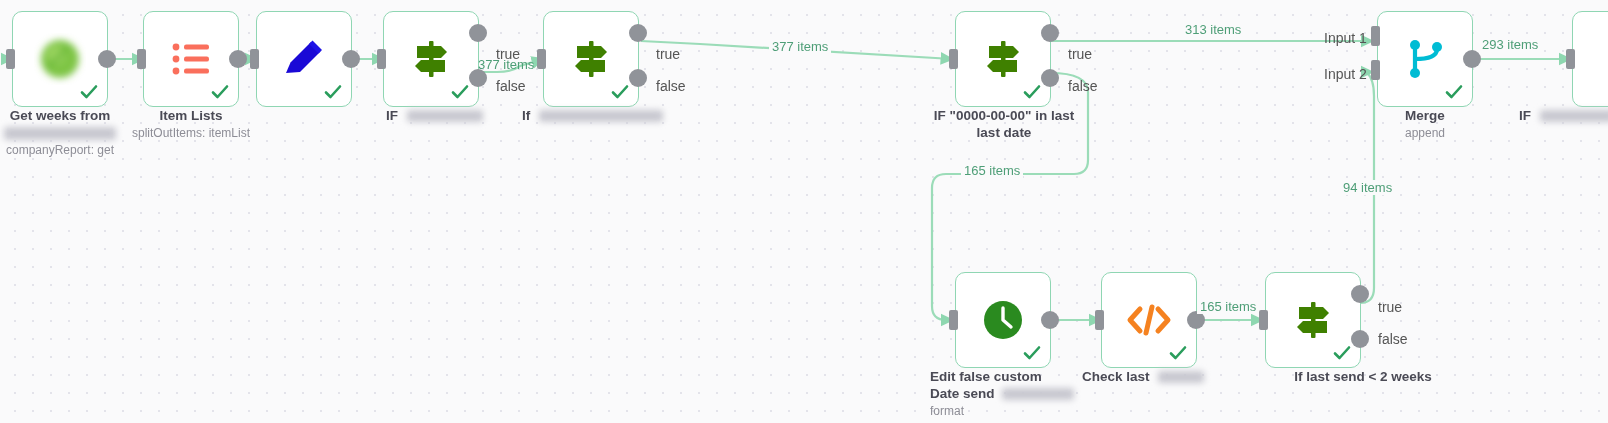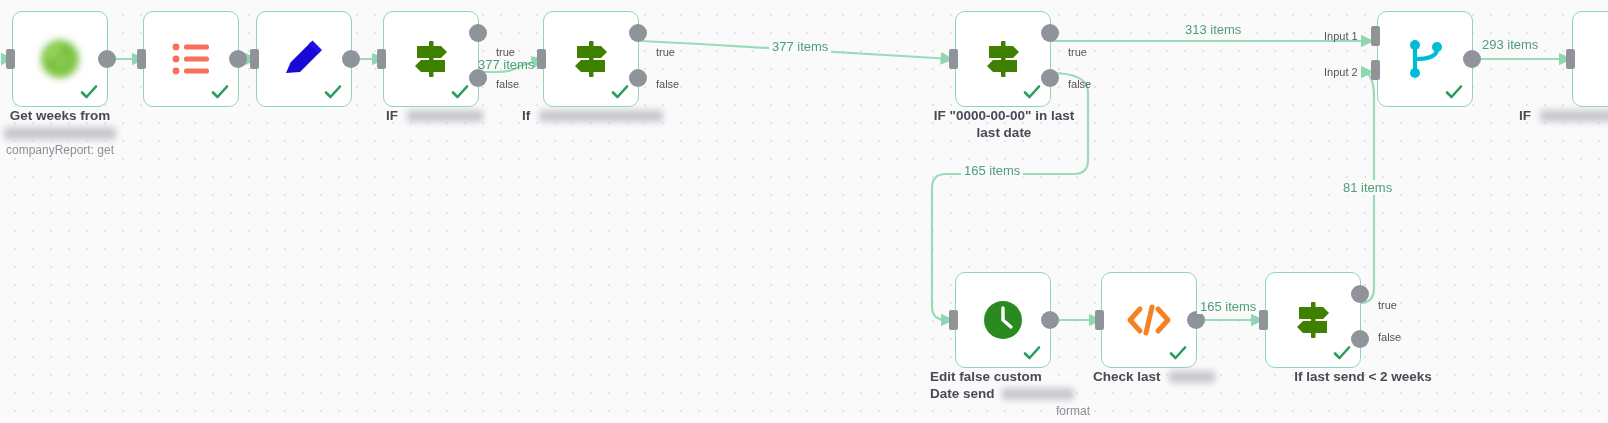--- a/index.html
+++ b/index.html
@@ -44,21 +44,21 @@
     position: absolute; right: -9px; top: 50%; margin-top: -9px;
     width: 18px; height: 18px; background: #909399; border-radius: 50%;
   }
   .out-port.t { top: 22%; }
   .out-port.f { top: 70%; }
   .in-port.i1 { top: 26%; }
   .in-port.i2 { top: 62%; }
 
   .port-label {
     position: absolute;
-    font-size: 11px;
+    font-size: 14px;
     color: #555;
     white-space: nowrap;
   }
   .port-label.right { left: 112px; }
 
   
   .caption {
     position: absolute;
     text-align: center;
     font-size: 13.5px;
@@ -171,20 +171,24 @@
           <rect x="19" y="23.6" width="25" height="5" rx="2.2"></rect>
         <circle cx="11" cy="38" r="3.4"></circle>
           <rect x="19" y="35.6" width="25" height="5" rx="2.2"></rect>
       </g>
     </svg>
     <svg class="tick" viewBox="0 0 20 20">
       <path d="M3 10.5 L7.5 15 L17 4.5" stroke="#2a9d5c" stroke-width="2.6" fill="none" stroke-linecap="round" stroke-linejoin="round"></path>
     </svg>
     <span class="out-port"></span>
   </div>
+  <div class="caption" style="left:116px;top:107px;width:150px">
+    <span>Item Lists</span>
+    <span class="sub">splitOutItems: itemList</span>
+  </div>
 
   <div class="node" style="left:256px;top:11px">
     <span class="in-port"></span>
     <svg class="icon" viewBox="0 0 52 52">
       <g fill="#1a09d6">
         <path d="M8 40 L12.5 29.5 L33 9 L42.5 18.5 L22 39 z"></path>
         <path d="M34.5 7.5 L44 17 L40.5 20.5 L31 11 z" fill="#1f13e6"></path>
       </g>
     </svg>
     <svg class="tick" viewBox="0 0 20 20">
@@ -273,20 +277,24 @@
         <circle cx="16" cy="12" r="5"></circle>
           <circle cx="16" cy="40" r="5"></circle>
           <circle cx="38" cy="14" r="5"></circle>
       </g>
     </svg>
     <svg class="tick" viewBox="0 0 20 20">
       <path d="M3 10.5 L7.5 15 L17 4.5" stroke="#2a9d5c" stroke-width="2.6" fill="none" stroke-linecap="round" stroke-linejoin="round"></path>
     </svg>
     <span class="out-port"></span>
   </div>
+  <div class="caption" style="left:1365px;top:107px;width:120px">
+    <span>Merge</span>
+    <span class="sub">append</span>
+  </div>
 
   <div class="node" style="left:1572px;top:11px">
     <span class="in-port"></span>
   </div>
   <div class="caption" style="left:1513px;top:107px;width:120px;text-align:left">
     <span style="margin-left:6px">IF</span>
     <span class="blurred" style="width:74px;height:12px;margin-left:5px">&nbsp;</span>
   </div>
 
   <div class="node" style="left:955px;top:272px">
@@ -297,39 +305,39 @@
     </svg>
     <svg class="tick" viewBox="0 0 20 20">
       <path d="M3 10.5 L7.5 15 L17 4.5" stroke="#2a9d5c" stroke-width="2.6" fill="none" stroke-linecap="round" stroke-linejoin="round"></path>
     </svg>
     <span class="out-port"></span>
   </div>
   <div class="caption" style="left:930px;top:368px;width:160px;text-align:left">
     <span>Edit false custom</span><br>
     <span>Date send</span>
     <span class="blurred" style="width:72px;height:12px;margin-left:4px">&nbsp;</span>
-    <span class="sub" style="text-align:right">format</span>
+    <span class="sub" style="text-align:left">format</span>
   </div>
 
   <div class="node" style="left:1101px;top:272px">
     <span class="in-port"></span>
     <svg class="icon" viewBox="0 0 52 52">
       <g fill="none" stroke="#f58220" stroke-width="5" stroke-linecap="round" stroke-linejoin="round">
         <path d="M17 15 L7 26 L17 37"></path>
         <path d="M35 15 L45 26 L35 37"></path>
         <path d="M29 13 L23 39"></path>
       </g>
     </svg>
     <svg class="tick" viewBox="0 0 20 20">
       <path d="M3 10.5 L7.5 15 L17 4.5" stroke="#2a9d5c" stroke-width="2.6" fill="none" stroke-linecap="round" stroke-linejoin="round"></path>
     </svg>
     <span class="out-port"></span>
   </div>
   <div class="caption" style="left:1078px;top:368px;width:150px;text-align:left">
-    <span style="margin-left:15px">Check last</span>
+    <span style="margin-left:4px">Check last</span>
     <span class="blurred" style="width:46px;height:12px;margin-left:5px">&nbsp;</span>
   </div>
 
   <div class="node" style="left:1265px;top:272px">
     <span class="in-port"></span>
     <svg class="icon" viewBox="0 0 52 52">
       <g fill="#3f8000">
         <rect x="24" y="8" width="4.5" height="36" rx="1"></rect>
         <path d="M12 13 H36 L42 19 L36 25 H12 z"></path>
         <path d="M40 27 H16 L10 33 L16 39 H40 z"></path>
@@ -346,15 +354,15 @@
   <div class="caption" style="left:1290px;top:368px;width:146px">
     <span>If last send &lt; 2 weeks</span>
   </div>
 
   <span class="edge-label" style="left:478px;top:57px">377 items</span>
   <span class="edge-label onbg" style="left:769px;top:39px">377 items</span>
   <span class="edge-label onbg" style="left:1182px;top:22px">313 items</span>
   <span class="edge-label onbg" style="left:961px;top:163px">165 items</span>
   <span class="edge-label onbg" style="left:1479px;top:37px">293 items</span>
   <span class="edge-label onbg" style="left:1197px;top:299px">165 items</span>
-  <span class="edge-label onbg" style="left:1340px;top:180px">81 items</span>
+  <span class="edge-label onbg" style="left:1340px;top:180px">94 items</span>
 
 </div>
 
 </body></html>

